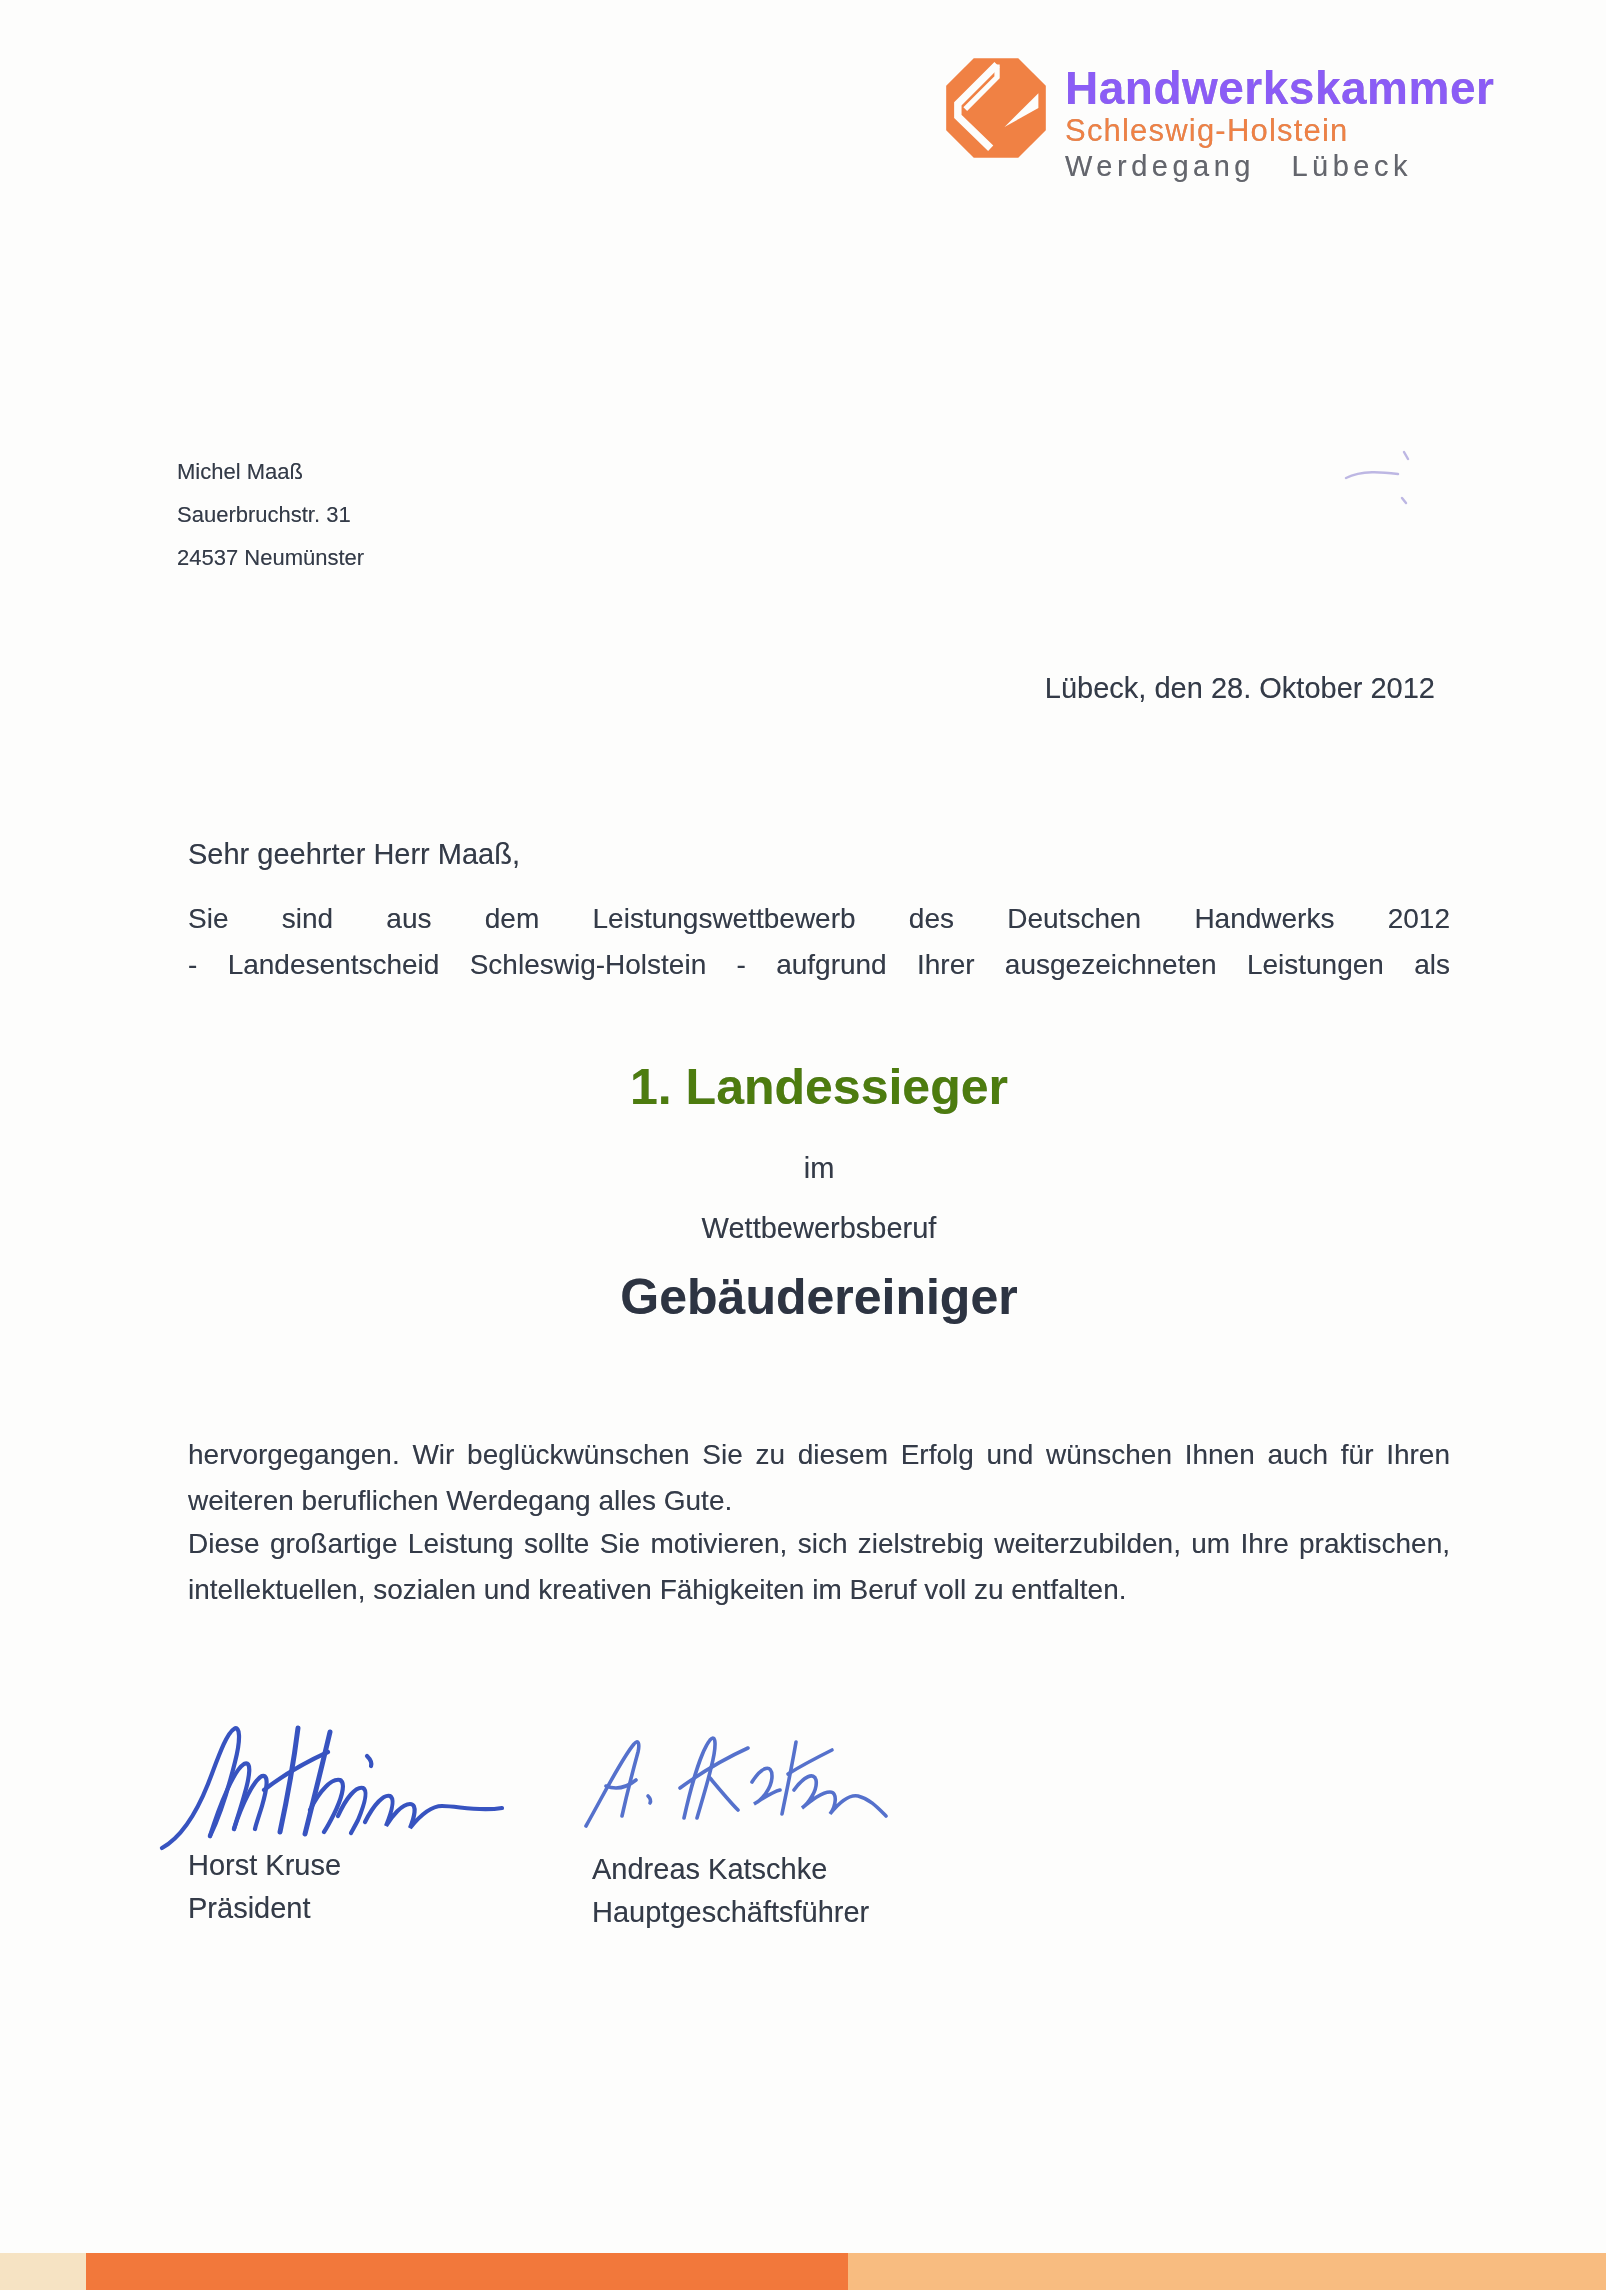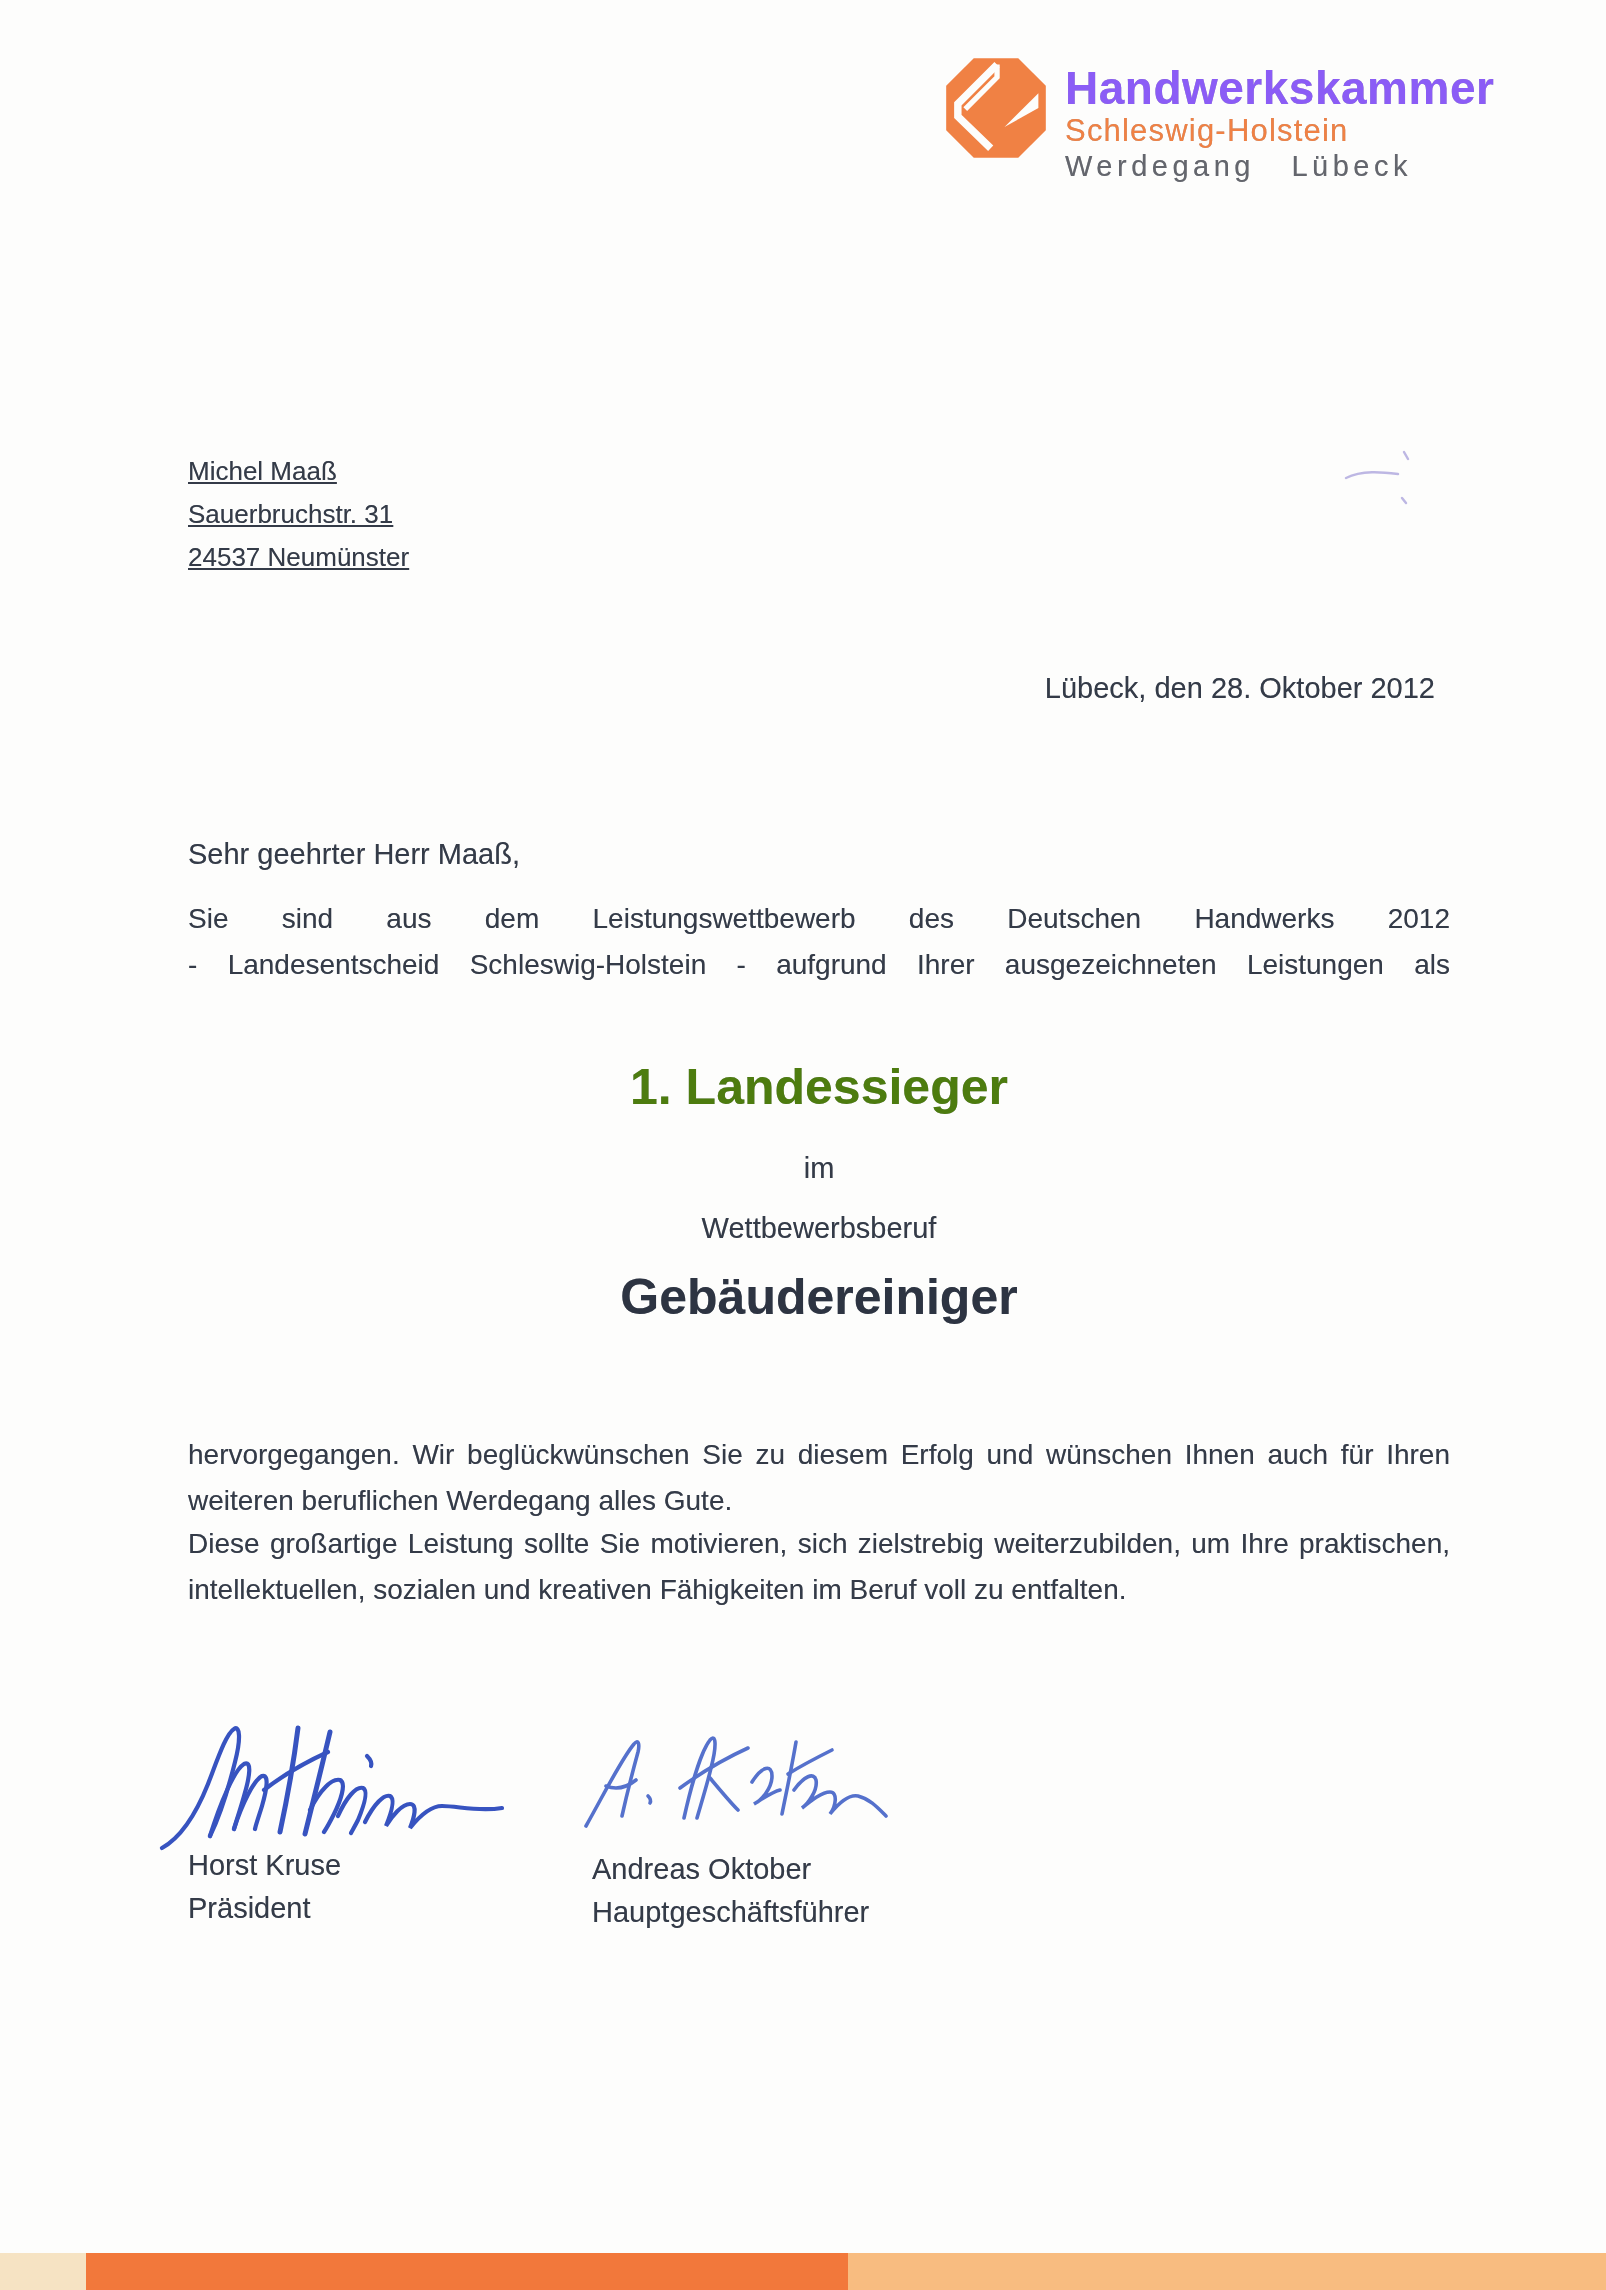--- a/index.html
+++ b/index.html
@@ -19,21 +19,21 @@
   .logo-org {
     font-size:46px; font-weight:bold; color:#8b5cf6; letter-spacing:0.5px; line-height:1.0;
   }
   .logo-region {
     font-size:31px; color:#f08144; letter-spacing:1.2px; line-height:1.0; margin-top:4px;
   }
   .logo-cities {
     font-size:29px; color:#64666d; letter-spacing:4.5px; word-spacing:24px; line-height:1.0; margin-top:6px;
   }
   
-  .recipient { position:absolute; left:188px; top:450px; font-size:26px; line-height:43px;text-decoration:underline; }
+  .recipient { position:absolute; left:177px; top:450px; font-size:22px; line-height:43px; }
   .dateline  { position:absolute; right:171px; top:672px; font-size:29px; }
   .salutation{ position:absolute; left:188px; top:838px; font-size:29px; }
   .para { position:absolute; left:188px; width:1262px; font-size:28px; line-height:46px; }
   .p1 { top:896px; }
   .p2 { top:1432px; }
   .p3 { top:1521px; }
   .jline { text-align:justify; text-align-last:justify; }
   .lline { text-align:left; }
   .centered { position:absolute; left:188px; width:1262px; text-align:center; }
   .award-title { top:1058px; font-size:50px; font-weight:bold; color:#4d7c0f; }
@@ -137,21 +137,21 @@
     <path d="M216 14 C212 38 206 66 202 86"></path>
     <path d="M208 46 C224 36 240 28 252 22"></path>
     <path d="M214 62 C224 48 234 44 236 52 C238 62 228 76 222 80 C232 72 242 64 250 64 C258 64 256 78 250 86 C258 76 268 66 278 68 C290 71 298 80 306 88"></path>
   </svg>
 
   <div class="sig-name sig-left">
     <div>Horst Kruse</div>
     <div>Präsident</div>
   </div>
   <div class="sig-name sig-right">
-    <div>Andreas Oktober</div>
+    <div>Andreas Katschke</div>
     <div>Hauptgeschäftsführer</div>
   </div>
 
   <div class="footer-bar footer-cream"></div>
   <div class="footer-bar footer-orange"></div>
   <div class="footer-bar footer-light"></div>
 
 </div>
 
 </body></html>

